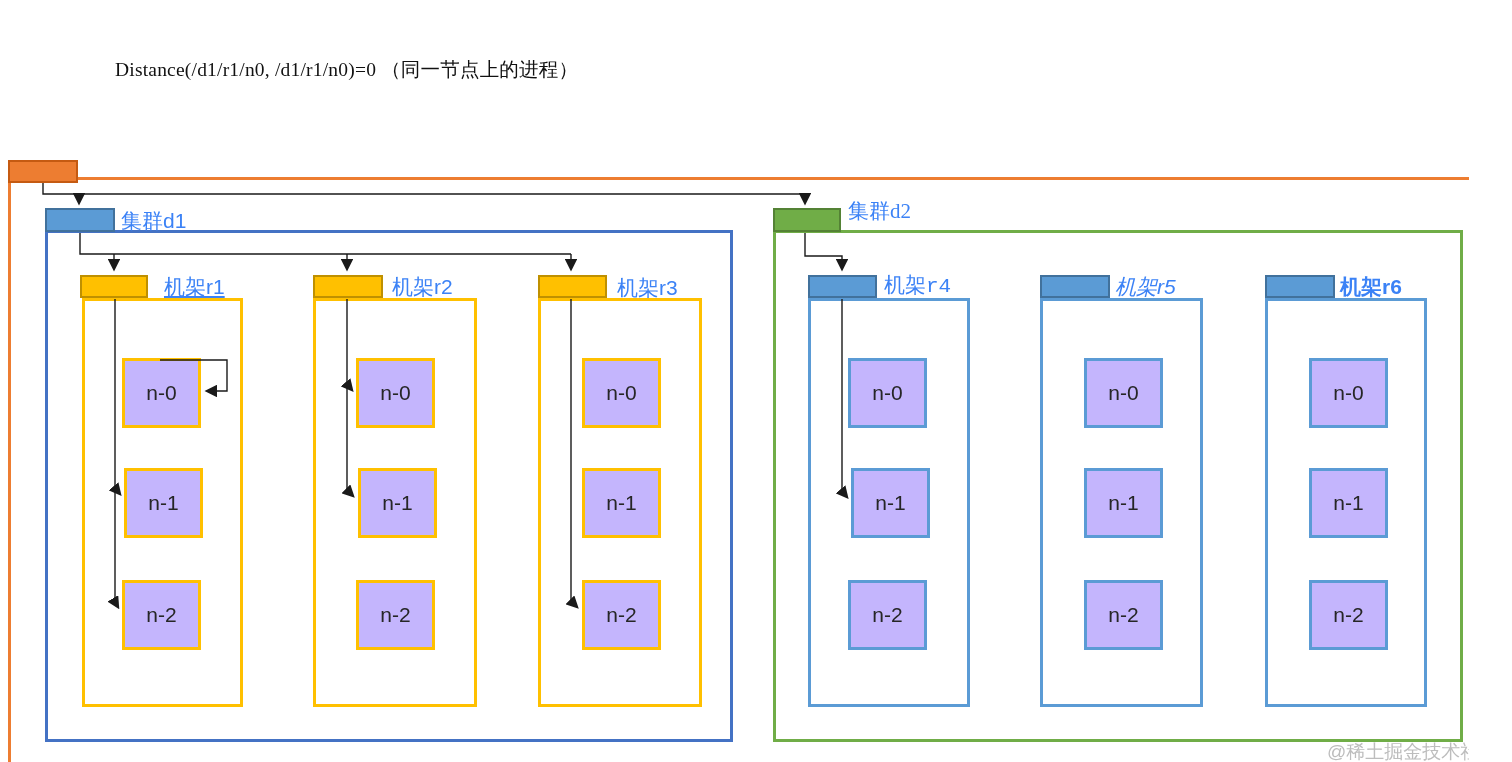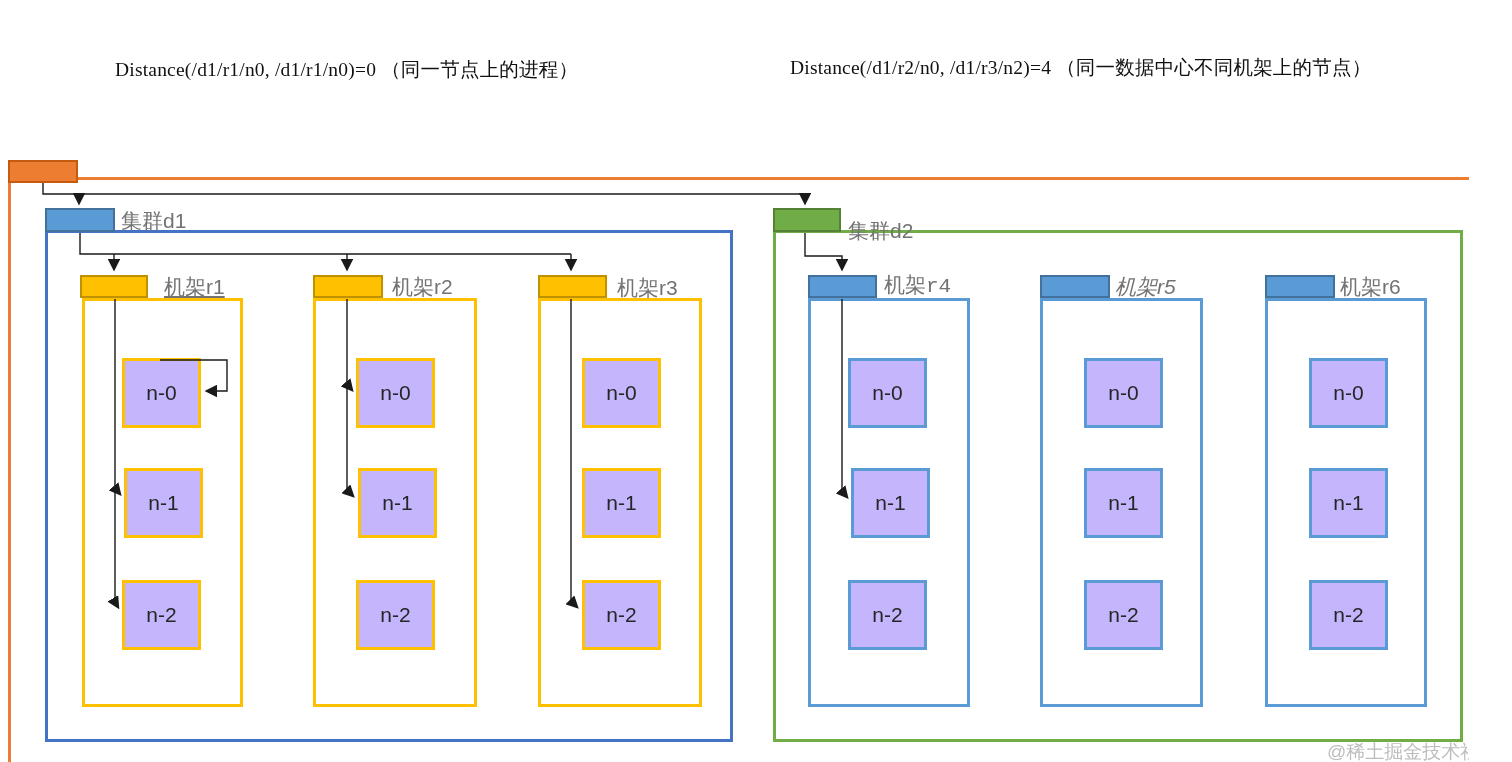--- a/index.html
+++ b/index.html
@@ -16,51 +16,50 @@
   .racky    { border:3px solid #FFC000; }
   .rackb    { border:3px solid #5B9BD5; }
 
   .tab { position:absolute; box-sizing:border-box; z-index:3; }
   .tab.root { background:#ED7D31; border:2px solid #C55A11; }
   .tab.c1   { background:#5B9BD5; border:2px solid #41719C; }
   .tab.c2   { background:#70AD47; border:2px solid #548235; }
   .tab.ry   { background:#FFC000; border:2px solid #BF9000; }
   .tab.rb   { background:#5B9BD5; border:2px solid #41719C; }
 
-  .lbl { position:absolute; font-size:21px; color:#737373; white-space:nowrap;
+  .lbl { position:absolute; font-size:21px; color:#3b82f6; white-space:nowrap;
          height:24px; line-height:24px; z-index:4; }
 
   .node { position:absolute; width:79px; height:70px; box-sizing:border-box;
           display:flex; align-items:center; justify-content:center;
           font-size:21px; color:#262626; background:#c4b5fd; z-index:2; }
   .nodey { border:3px solid #FFC000; }
   .nodeb { border:3px solid #5B9BD5; }
 
   svg.arrows { position:absolute; left:0; top:0; z-index:5; pointer-events:none; }
 
   .wm { position:absolute; font-size:19px; color:#bdbdbd; z-index:6; white-space:nowrap; }
 </style>
 </head>
 <body>
 
 <div class="stage">
 
   <div class="formula" style="left:115px; top:36px;">Distance(/d1/r1/n0, /d1/r1/n0)=0 （同一节点上的进程）</div>
-  <div class="formula" style="left:790px; top:34px;">Distance(/d1/r2/n0, /d1/r3/n2)=4 （同一数据中心不同机架上的节点）</div>
 
   <div class="box outer" style="left:8px; top:157px; width:1491px; height:601px;"></div>
   <div class="tab root" style="left:8px; top:140px; width:70px; height:23px;"></div>
 
   <div class="box cluster1" style="left:45px; top:210px; width:688px; height:512px;"></div>
   <div class="tab c1" style="left:45px; top:188px; width:70px; height:24px;"></div>
   <div class="lbl" style="left:121px; top:189px;">集群d1</div>
 
   <div class="box cluster2" style="left:773px; top:210px; width:690px; height:512px;"></div>
   <div class="tab c2" style="left:773px; top:188px; width:68px; height:24px;"></div>
-  <div class="lbl" style="left:848px; top:199px;">集群d2</div>
+  <div class="lbl" style="left:848px; top:179px;font-family:Liberation Serif, serif;">集群d2</div>
 
   <div class="box racky" style="left:82px; top:278px; width:161px; height:409px;"></div>
   <div class="tab ry" style="left:80px; top:255px; width:68px; height:23px;"></div>
   <div class="lbl" style="left:164px; top:255px;text-decoration:underline;">机架r1</div>
   <div class="node nodey" style="left:122px; top:338px;">n-0</div>
   <div class="node nodey" style="left:124px; top:448px;">n-1</div>
   <div class="node nodey" style="left:122px; top:560px;">n-2</div>
 
   <div class="box racky" style="left:313px; top:278px; width:164px; height:409px;"></div>
   <div class="tab ry" style="left:313px; top:255px; width:70px; height:23px;"></div>
@@ -85,21 +84,21 @@
 
   <div class="box rackb" style="left:1040px; top:278px; width:163px; height:409px;"></div>
   <div class="tab rb" style="left:1040px; top:255px; width:70px; height:23px;"></div>
   <div class="lbl" style="left:1115px; top:255px;font-style:italic;">机架r5</div>
   <div class="node nodeb" style="left:1084px; top:338px;">n-0</div>
   <div class="node nodeb" style="left:1084px; top:448px;">n-1</div>
   <div class="node nodeb" style="left:1084px; top:560px;">n-2</div>
 
   <div class="box rackb" style="left:1265px; top:278px; width:162px; height:409px;"></div>
   <div class="tab rb" style="left:1265px; top:255px; width:70px; height:23px;"></div>
-  <div class="lbl" style="left:1340px; top:255px;">机架r6</div>
+  <div class="lbl" style="left:1340px; top:255px;font-weight:bold;">机架r6</div>
   <div class="node nodeb" style="left:1309px; top:338px;">n-0</div>
   <div class="node nodeb" style="left:1309px; top:448px;">n-1</div>
   <div class="node nodeb" style="left:1309px; top:560px;">n-2</div>
 
   <svg class="arrows" width="1512" height="762" viewBox="0 0 1512 762">
     <defs>
       <marker id="ah" viewBox="0 0 10 10" refX="8" refY="5" markerWidth="9" markerHeight="9" orient="auto-start-reverse">
         <path d="M0,0 L10,5 L0,10 z" fill="#1a1a1a"></path>
       </marker>
     </defs>

